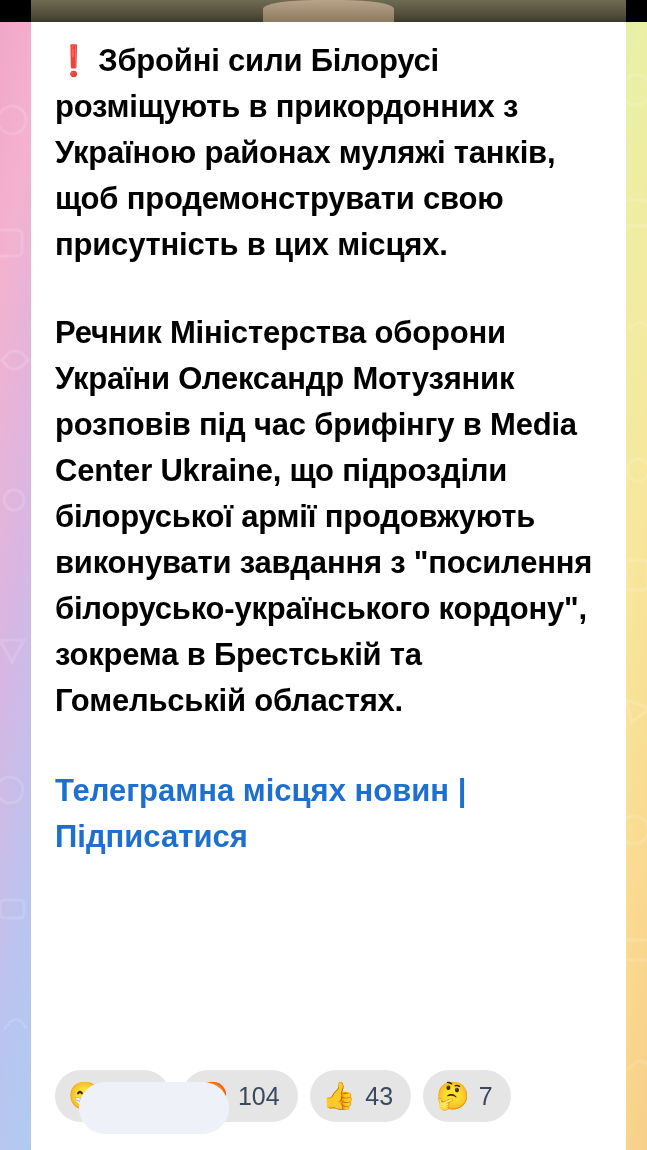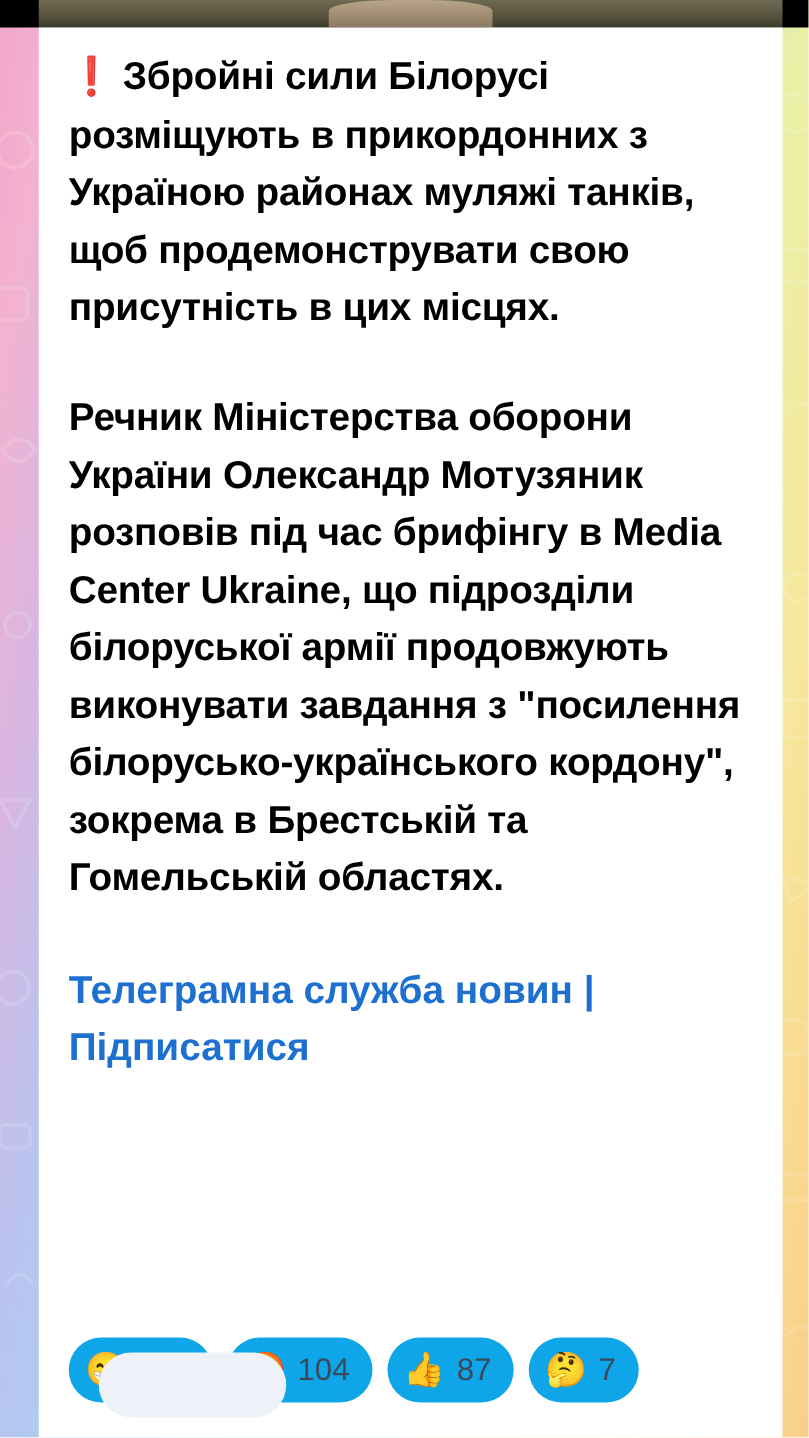--- a/index.html
+++ b/index.html
@@ -123,21 +123,21 @@
     bottom: 28px;
     display: flex;
     gap: 12px;
     flex-wrap: wrap;
     width: 560px;
   }
   .reaction {
     display: flex;
     align-items: center;
     gap: 9px;
-    background: #0ea5e9;
+    background: #e5e5e5;
     border-radius: 26px;
     padding: 9px 18px 9px 13px;
     box-sizing: border-box;
     height: 52px;
     cursor: pointer;
     user-select: none;
   }
   .reaction .emoji {
     font-size: 27px;
     line-height: 27px;
@@ -188,34 +188,34 @@
     <div class="top-photo"></div>
   </div>
 
   <div class="bubble">
 
     <p class="msg-text">
       <span class="msg-lead"><span class="warn-emoji">❗</span><span>Збройні сили Білорусі розміщують в прикордонних з Україною районах муляжі танків, щоб продемонструвати свою присутність в цих місцях.</span></span>
       <span class="msg-body">Речник Міністерства оборони України Олександр Мотузяник розповів під час брифінгу в Media Center Ukraine, що підрозділи білоруської армії продовжують виконувати завдання з "посилення білорусько-українського кордону", зокрема в Брестській та Гомельській областях.</span>
     </p>
 
-    <a class="msg-link" href="#">Телеграмна служба новин | Підписатися</a>
+    <a class="msg-link" href="#">Телеграмна місцях новин | Підписатися</a>
 
     <div class="reactions">
       <div class="reaction">
         <span class="emoji">😁</span>
         <span class="count">528</span>
       </div>
       <div class="reaction">
         <span class="emoji">🤬</span>
         <span class="count">104</span>
       </div>
       <div class="reaction">
         <span class="emoji">👍</span>
-        <span class="count">87</span>
+        <span class="count">43</span>
       </div>
       <div class="reaction">
         <span class="emoji">🤔</span>
         <span class="count">7</span>
       </div>
       <div class="reaction-partial"></div>
     </div>
 
   </div>
 </div>

